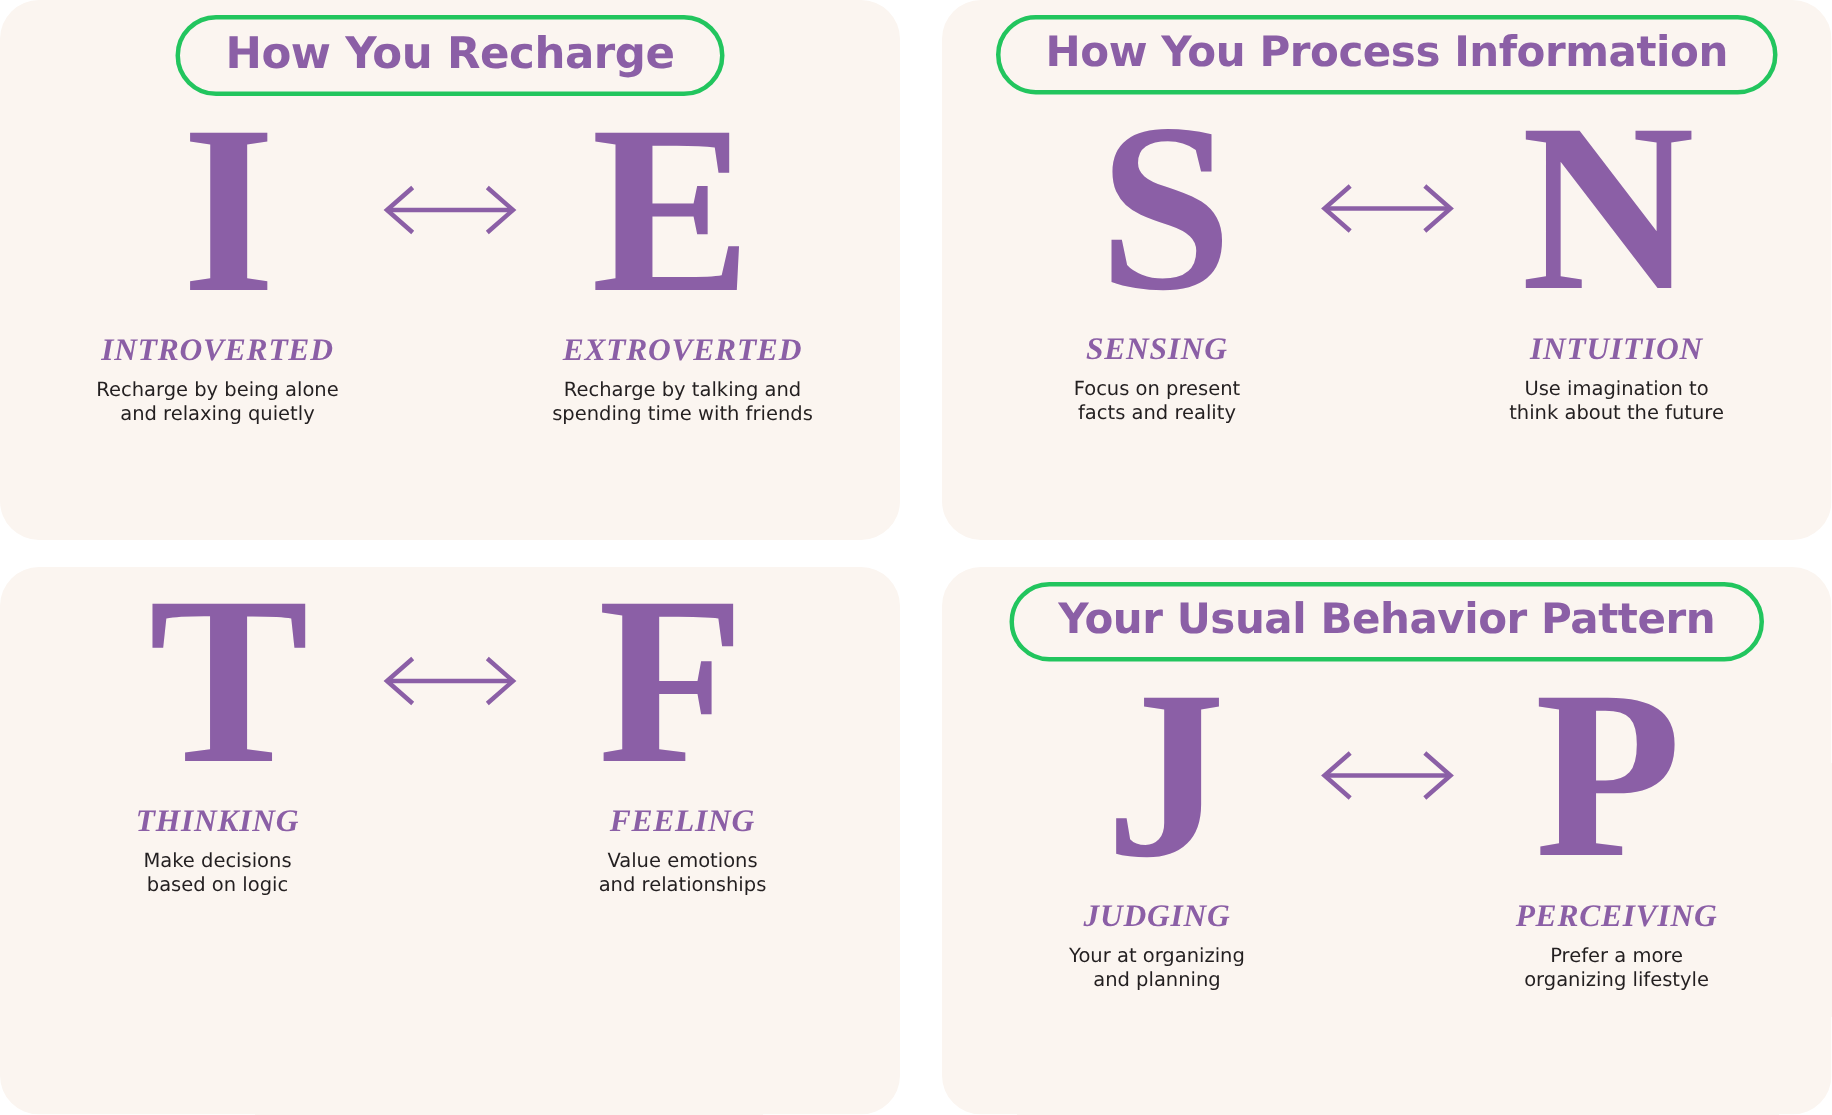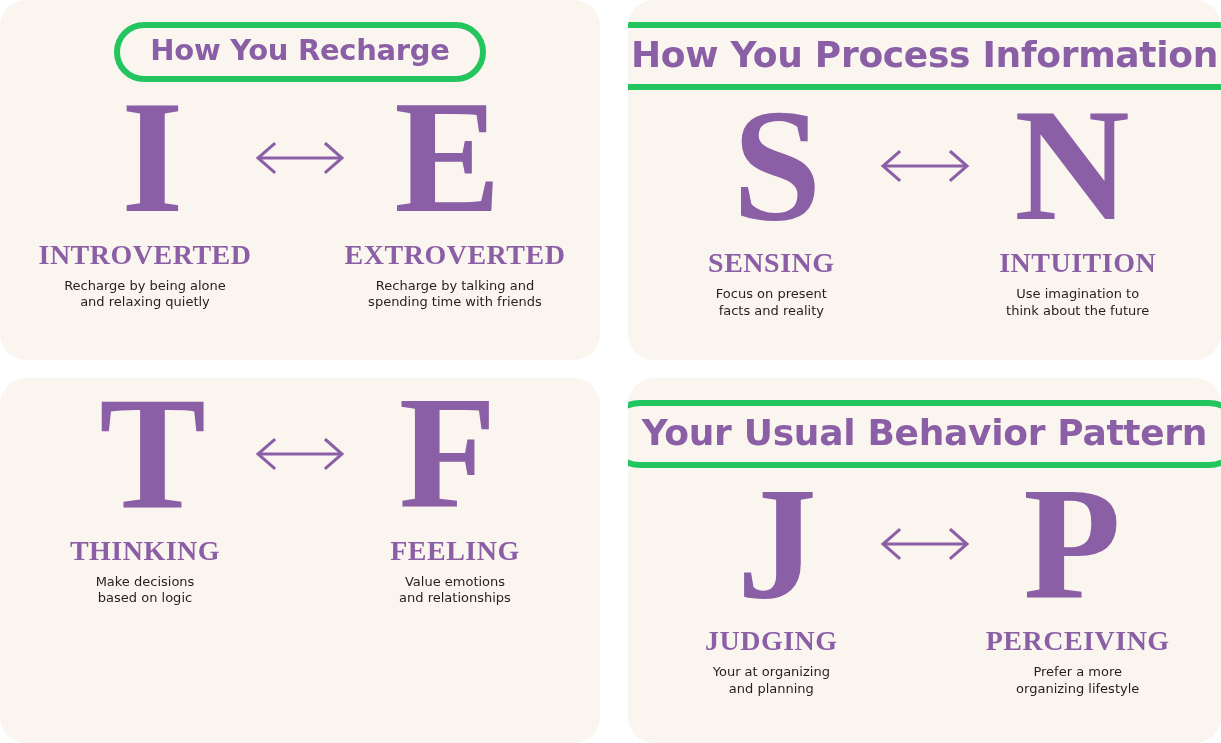--- a/index.html
+++ b/index.html
@@ -36,40 +36,40 @@
     overflow: hidden;
   }
 
   .card-top-left    { grid-column: 1; grid-row: 1; }
   .card-top-right   { grid-column: 2; grid-row: 1; }
   .card-bottom-left { grid-column: 1; grid-row: 2; }
   .card-bottom-right{ grid-column: 2; grid-row: 2; }
 
   
   .pill {
-    margin-top: 22px;
-    border: 6px solid #22c55e;
+    margin-top: 10px;
+    border: 3px solid #22c55e;
     border-radius: 999px;
     padding: 6px 30px 9px 30px;
     display: inline-flex;
     align-items: center;
     justify-content: center;
     background: transparent;
   }
   .pill-text {
     font-family: "DejaVu Sans", sans-serif;
     font-weight: bold;
     font-size: 29px;
     line-height: 1.15;
     color: #8b5fa6;
     white-space: nowrap;
     letter-spacing: -0.3px;
   }
   .card-top-right .pill-text,
-  .card-bottom-right .pill-text { font-size: 36px; }
+  .card-bottom-right .pill-text { font-size: 28px; }
 
   
   .letters {
     margin-top: 8px;
     width: 100%;
     display: flex;
     align-items: center;
     justify-content: center;
     height: 135px;
   }
@@ -104,25 +104,26 @@
     width: 290px;
     text-align: center;
     padding: 0 4px;
     box-sizing: border-box;
   }
   .col-spacer { width: 20px; }
 
   .term {
     font-family: "Liberation Serif", "DejaVu Serif", serif;
     font-weight: bold;
-    font-size: 28px;
+    font-size: 21px;
     letter-spacing: 0.5px;
     color: #8b5fa6;
     margin-bottom: 7px;
     white-space: nowrap;
+    font-style: italic;
   }
   .desc {
     font-family: "DejaVu Sans", sans-serif;
     font-size: 13px;
     line-height: 1.24;
     color: #231f20;
   }
   .desc .l2 { display: block; }
 </style>
 </head>

